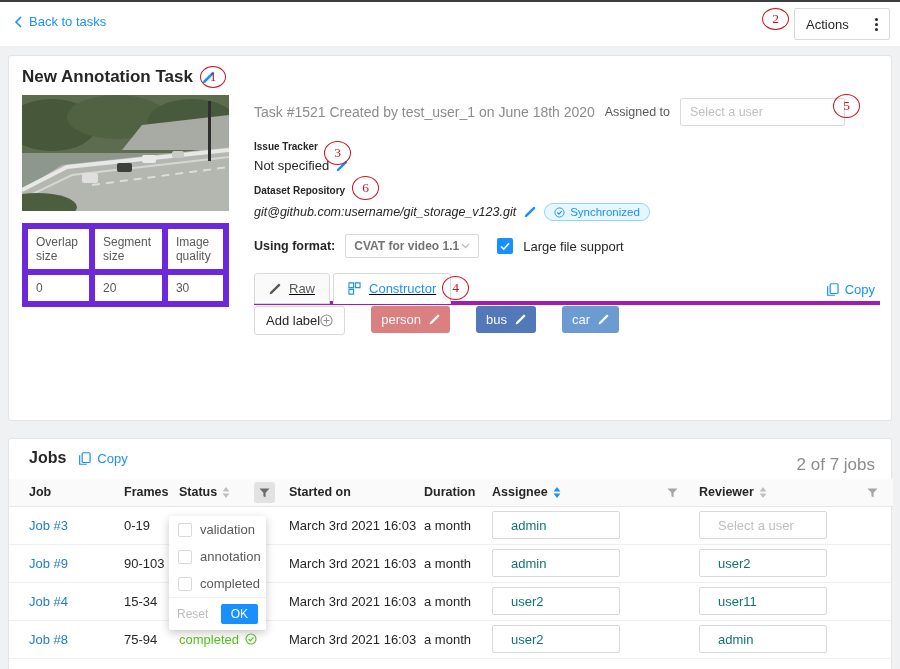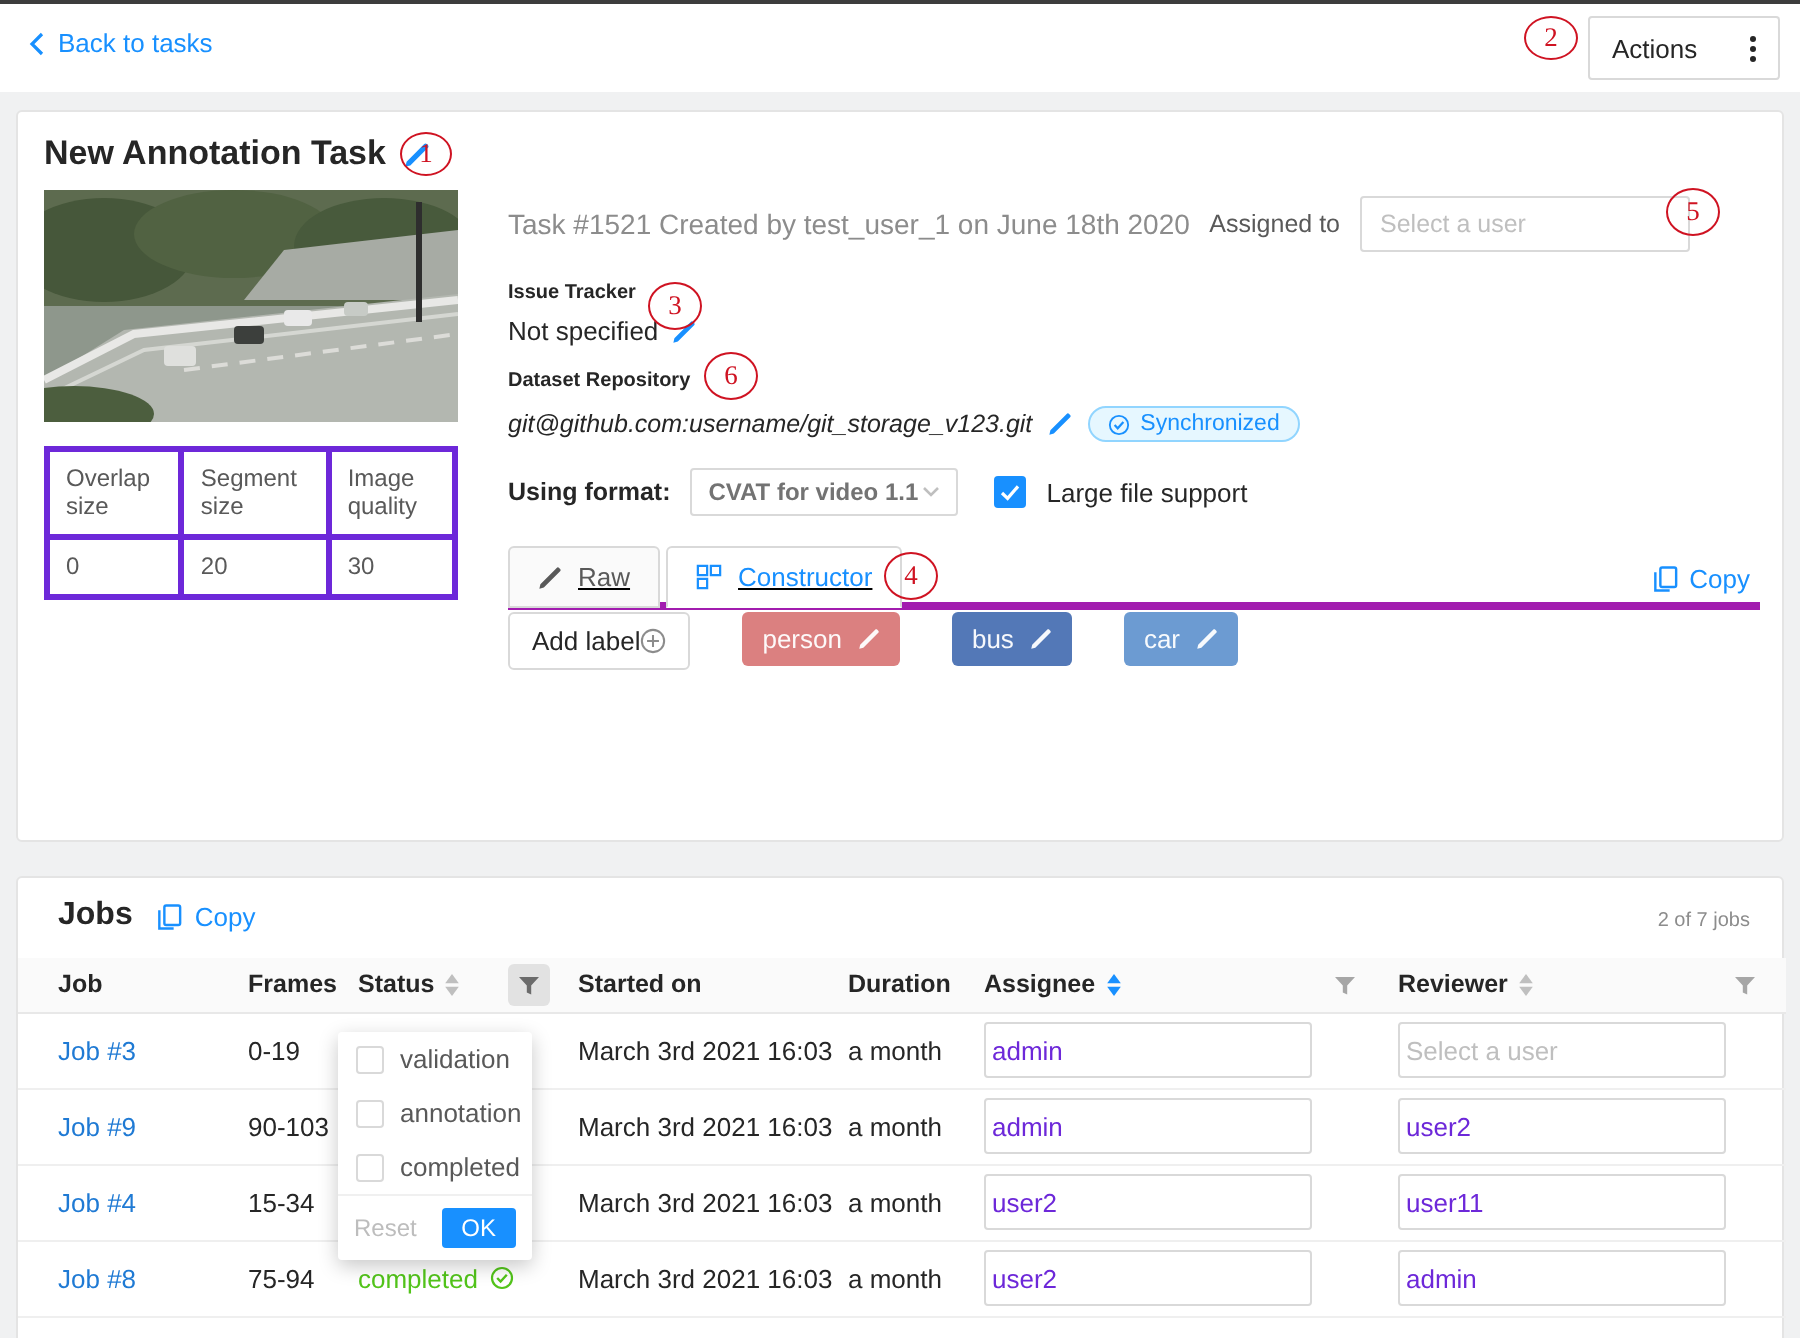--- a/index.html
+++ b/index.html
@@ -16,21 +16,21 @@
   .task-card { left:8px; top:55px; width:884px; height:366px; }
   .jobs-card { left:8px; top:438px; width:884px; height:240px; }
 
   .task-title-row { position:absolute; left:13px; top:11px; display:flex; align-items:center; gap:9px; }
   .task-title { font-size:17px; font-weight:700; color:#262626; }
   .edit-icon { color:#1890ff; display:inline-flex; cursor:pointer; }
 
   .thumb { position:absolute; left:13px; top:39px; width:207px; height:116px; display:block; }
 
   .params { position:absolute; left:13px; top:167px; width:207px; border-collapse:collapse; font-size:12px; color:#595959; }
-  .params th, .params td { border:3px solid #6d28d9; font-weight:400; text-align:left; padding:6px 8px; vertical-align:top; }
+  .params th, .params td { border:6px solid #6d28d9; font-weight:400; text-align:left; padding:6px 8px; vertical-align:top; }
   .params th { height:44px; }
   .params td { height:30px; }
 
   .meta { position:absolute; left:245px; top:48px; font-size:14px; color:#8c8c8c; }
   .assigned { position:absolute; right:46px; top:42px; display:flex; align-items:center; gap:10px; }
   .assigned-label { font-size:12.5px; color:#595959; }
   .assigned input { width:165px; height:28px; border:1px solid #d9d9d9; border-radius:2px; padding:0 9px; font-size:12.5px; color:#262626; font-family:inherit; }
   input::placeholder { color:#bfbfbf; }
 
   .bold-label { position:absolute; left:245px; font-size:10px; font-weight:700; color:#262626; }
@@ -54,32 +54,32 @@
   .copy-link { display:flex; align-items:center; gap:6px; color:#1890ff; font-size:13px; cursor:pointer; }
   .copy-top { position:absolute; right:16px; top:226px; }
 
   .labels-panel { position:absolute; left:245px; top:250px; width:626px; display:flex; align-items:flex-start; gap:11px; }
   .add-label-btn { display:flex; align-items:center; gap:0; border:1px solid #d9d9d9; border-radius:3px; background:#fff; padding:6px 11px; font-size:13px; color:#262626; cursor:pointer; }
   .chip { display:flex; align-items:center; gap:8px; border-radius:3px; padding:6px 10px; font-size:13px; color:rgba(255,255,255,0.95); cursor:pointer;margin-left:15px; }
   .chip .edit-icon { color:rgba(255,255,255,0.95); }
 
   .jobs-title-row { position:absolute; left:20px; top:10px; display:flex; align-items:center; gap:12px; }
   .jobs-title { font-size:16px; font-weight:700; color:#262626; }
-  .jobs-count { position:absolute; right:16px; top:16px; font-size:10px; color:#8c8c8c; }
+  .jobs-count { position:absolute; right:16px; top:16px; font-size:17px; color:#8c8c8c; }
 
   table.jobs { position:absolute; left:0; top:40px; width:884px; border-collapse:collapse; table-layout:fixed; font-size:13px; color:#262626; }
   table.jobs th { background:#fafafa; height:27px; font-size:12.5px; font-weight:600; text-align:left; padding-left:8px; border-bottom:1px solid #e8e8e8; position:relative; white-space:nowrap; }
   table.jobs td { height:38px; padding-left:8px; border-bottom:1px solid #efefef; white-space:nowrap; }
   table.jobs th:first-child, table.jobs td:first-child { padding-left:20px; }
   .th-inner { display:inline-flex; align-items:center; gap:5px; }
   .sorters { display:inline-flex; flex-direction:column; gap:1px; cursor:pointer; }
   .funnel-box { position:absolute; top:3px; width:21px; height:21px; display:flex; align-items:center; justify-content:center; border-radius:3px; cursor:pointer; }
   .funnel-active { background:#e2e2e2; }
   .job-link { color:#1f7ad4; cursor:pointer; text-decoration:none; }
-  .cell-input { width:164px; height:28px; border:1px solid #d9d9d9; border-radius:2px; padding:0 3px; font-size:13px; color:#6d28d9; font-family:inherit; }
+  .cell-input { width:128px; height:28px; border:1px solid #d9d9d9; border-radius:2px; padding:0 18px; font-size:13px; color:#0f766e; font-family:inherit; }
   .status-completed { color:#52c41a; display:inline-flex; align-items:center; gap:6px; }
 
   .filter-dd { position:absolute; left:169px; top:516px; width:97px; background:#fff; border-radius:2px; box-shadow:0 3px 10px rgba(0,0,0,0.22); z-index:40; }
   .dd-item { display:flex; align-items:center; gap:8px; padding:6px 9px; font-size:13px; color:#595959; cursor:pointer; }
   .cb { width:14px; height:14px; border:1px solid #d9d9d9; border-radius:2px; background:#fff; flex:0 0 auto; }
   .dd-footer { border-top:1px solid #f0f0f0; display:flex; align-items:center; justify-content:space-between; padding:6px 8px; }
   .dd-reset { font-size:12px; color:#bdbdbd; cursor:pointer; }
   .dd-ok { background:#1890ff; color:#fff; border:none; border-radius:2px; font-size:12px; padding:3px 10px; cursor:pointer; font-family:inherit; }
 
   .ann { position:absolute; border:1.6px solid #cf1322; border-radius:50%; color:#cf1322; display:flex; align-items:center; justify-content:center; font-size:13.5px; font-family:"Liberation Serif", serif; z-index:50; }

